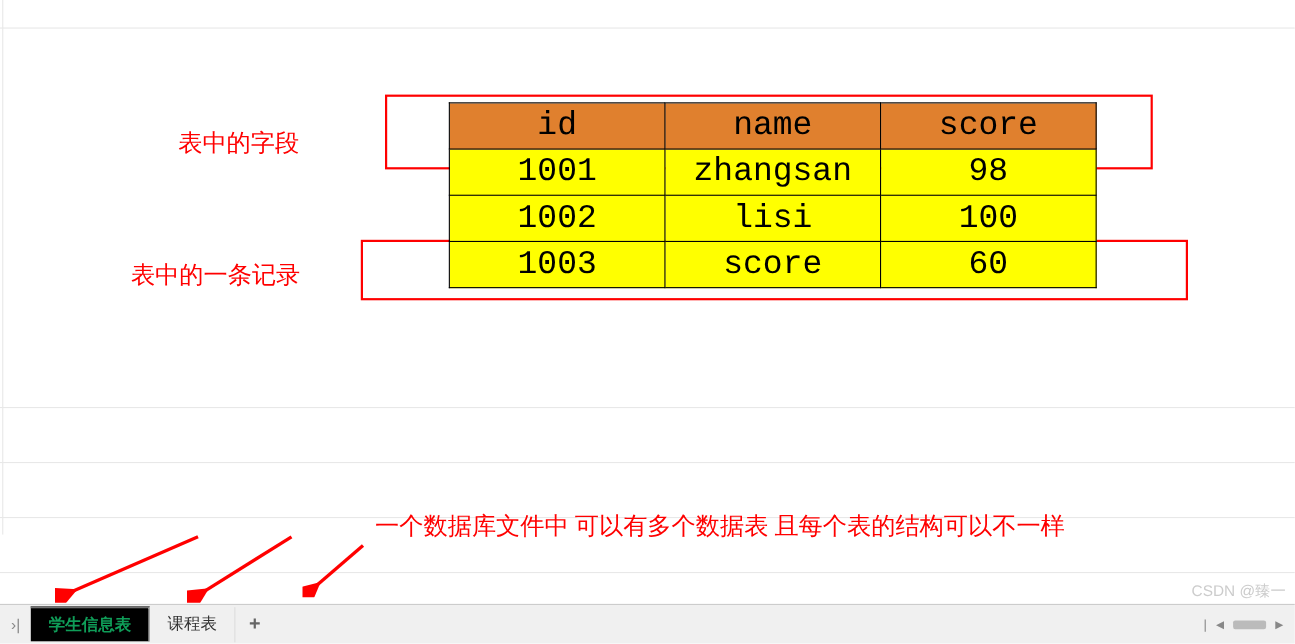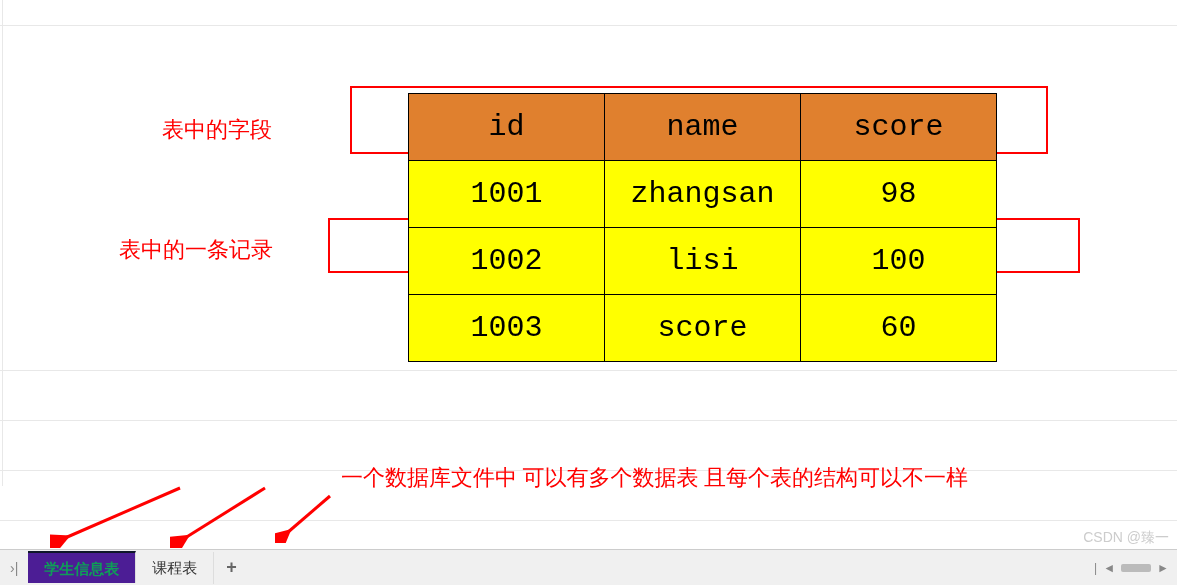--- a/index.html
+++ b/index.html
@@ -76,21 +76,21 @@
       position: absolute;
       top: 93px;
       left: 408px;
       border-collapse: collapse;
       font-family: "Courier New", monospace;
       font-size: 30px;
     }
     .data-table td {
       border: 1px solid #000;
       text-align: center;
-      height: 67px;
+      height: 42px;
       padding: 0 15px;
     }
     .th-cell {
       background: #e0802e;
       width: 196px;
     }
     .td-cell {
       background: #ffff00;
       width: 196px;
       margin-top: 48px;
@@ -120,24 +120,24 @@
     .tab {
       padding: 0 16px;
       height: 32px;
       line-height: 32px;
       font-size: 15px;
       color: #333;
       cursor: pointer;
       border-right: 1px solid #ddd;
     }
     .tab.active {
-      background: #4c1d95;
+      background: #000000;
       color: #0f9d58;
       font-weight: bold;
-      border-top: 2px solid #0f172a;
+      border-top: 2px solid #737373;
       margin-top: -1px;
     }
     .tab-add {
       padding: 0 12px;
       font-size: 18px;
       color: #666;
       cursor: pointer;
       font-weight: bold;
     }
     .tab-right {

